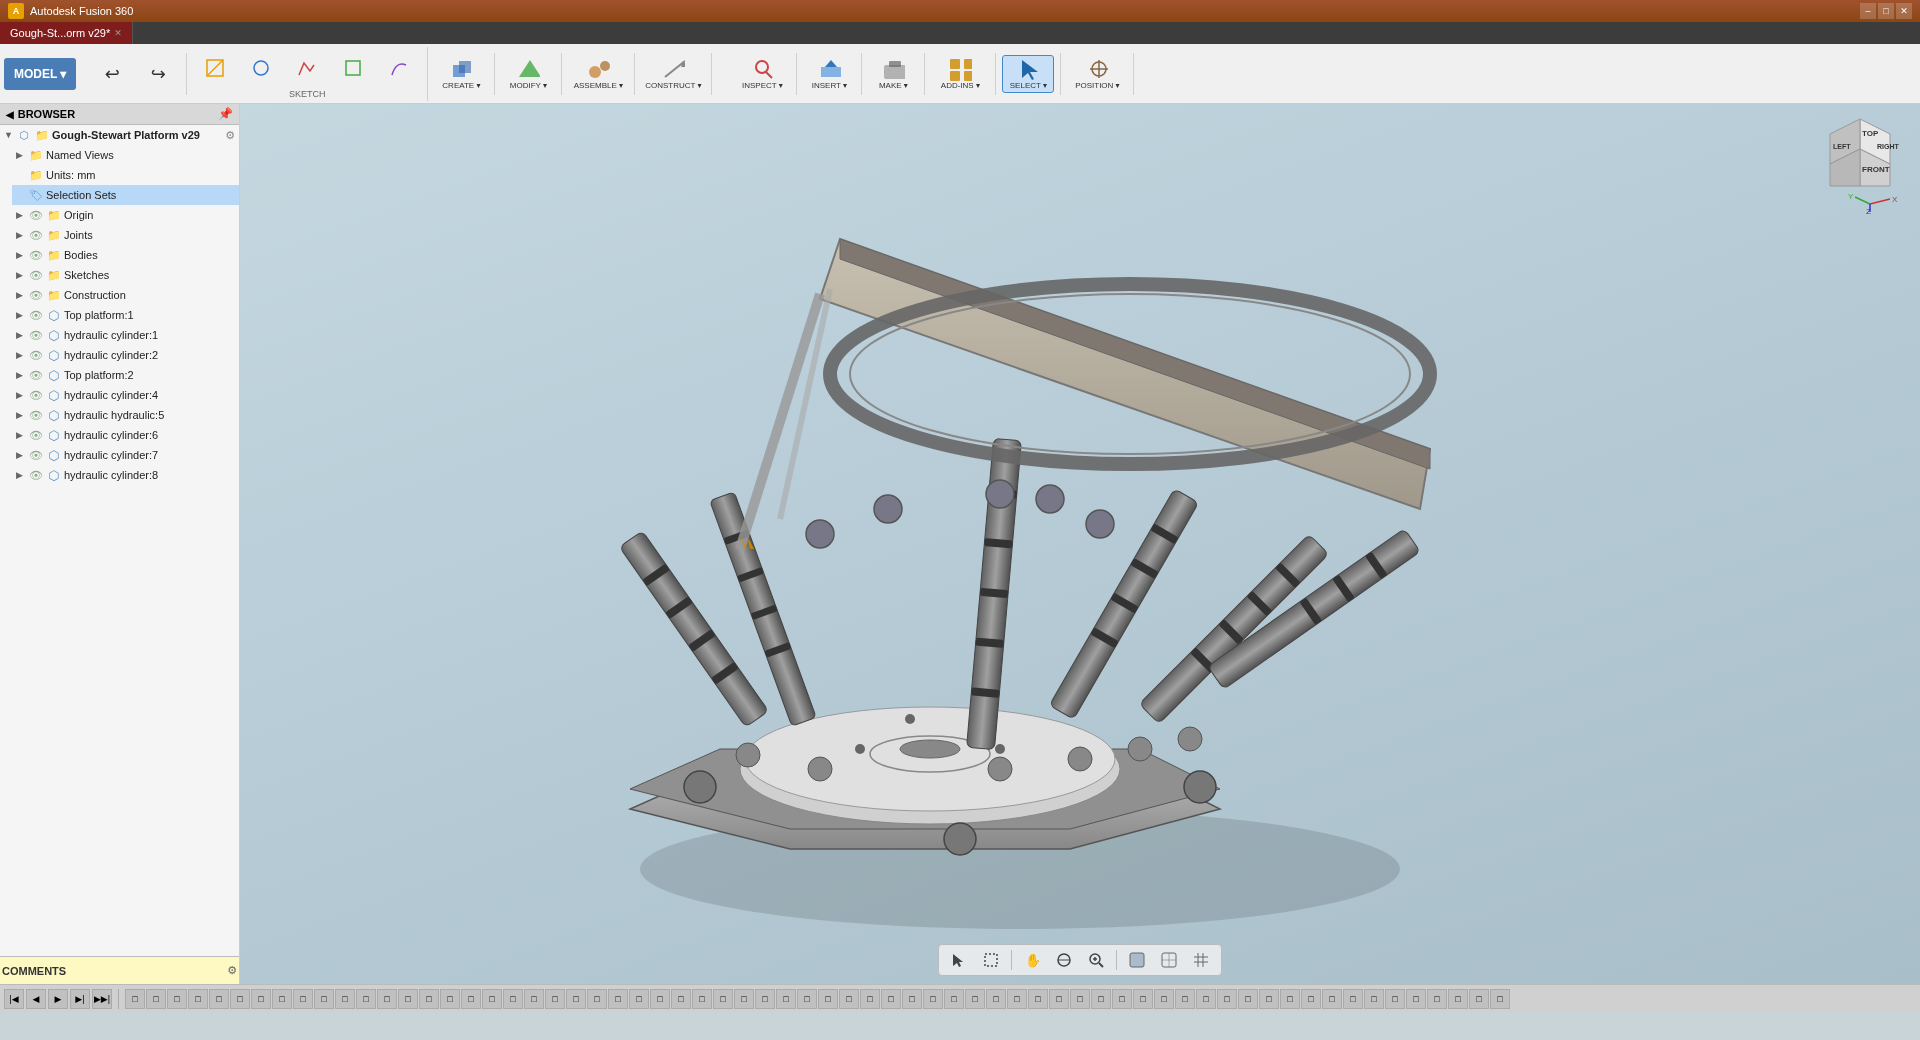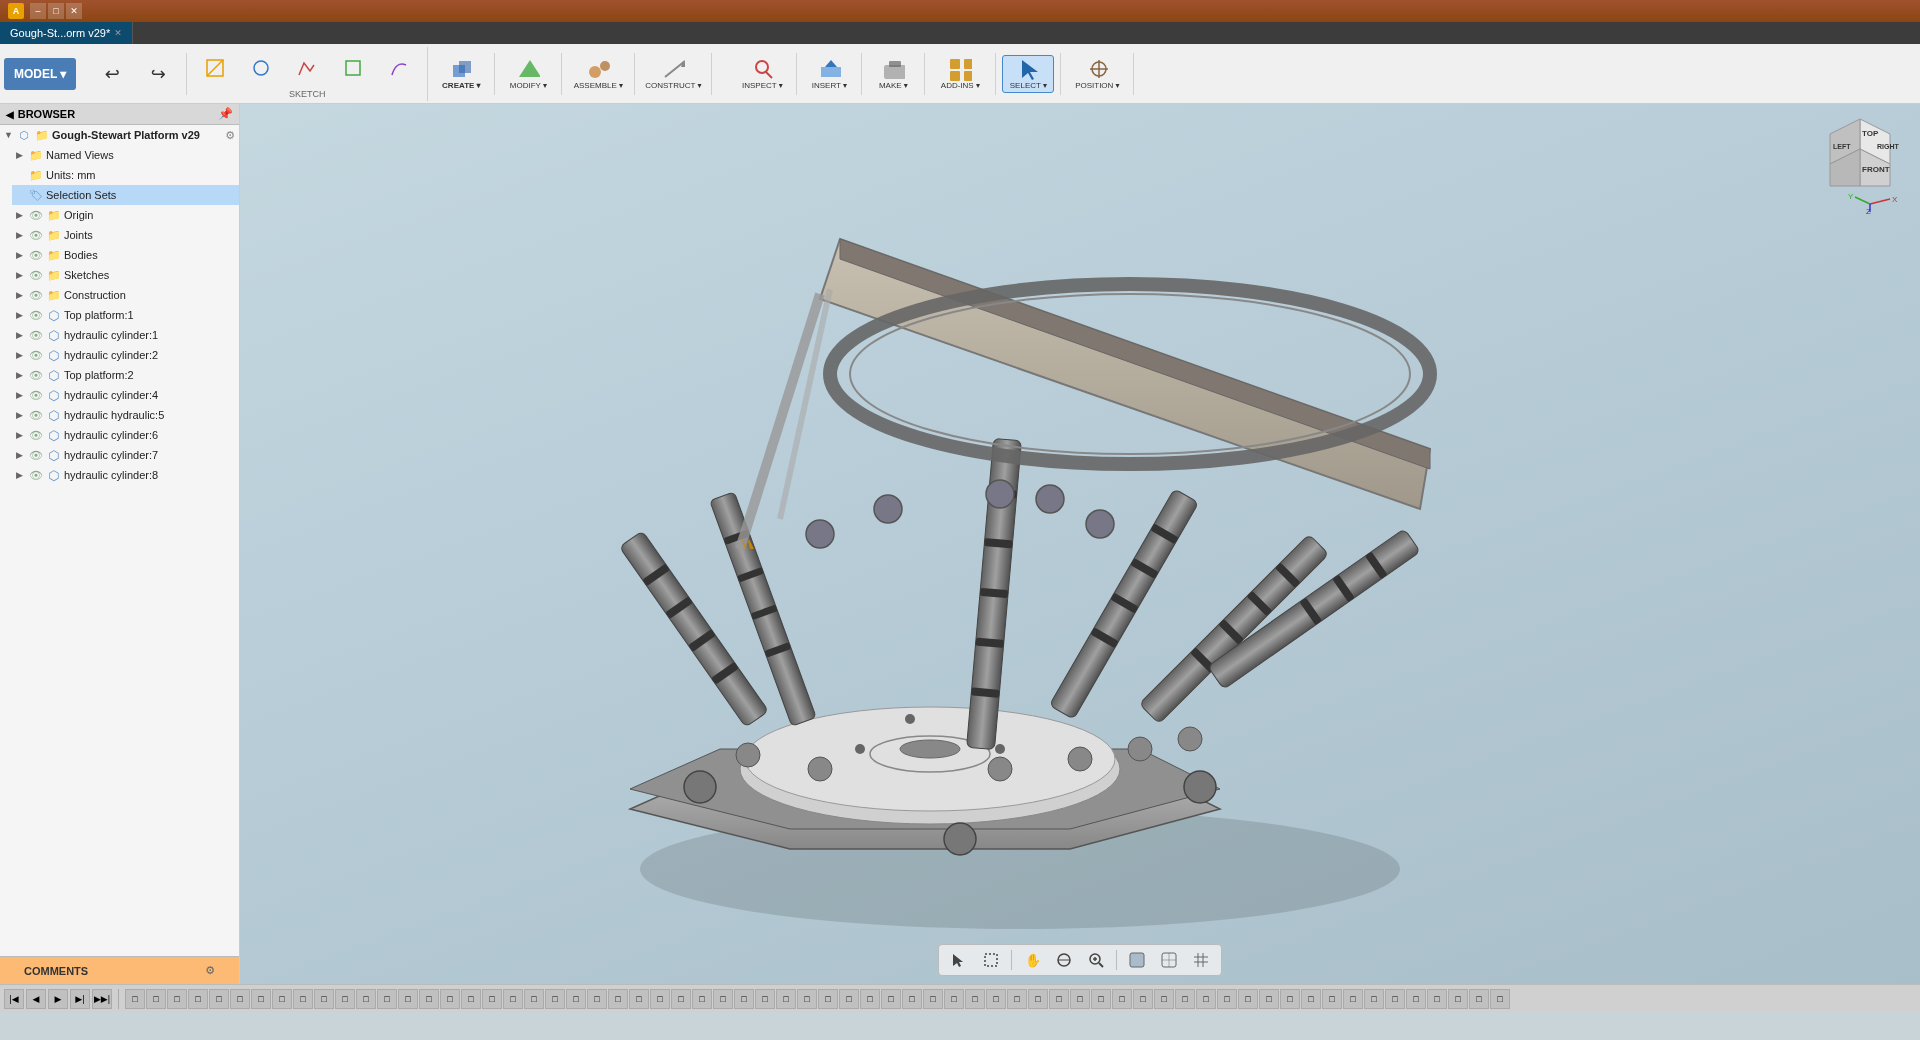--- a/index.html
+++ b/index.html
@@ -16,21 +16,21 @@
     #title-bar .win-btn { width: 16px; height: 16px; background: rgba(255,255,255,0.2); border: none; cursor: pointer; display: flex; align-items: center; justify-content: center; color: #fff; font-size: 9px; }
 
     
     #tab-bar {
       width: 100%; height: 22px; background: #3c3c3c;
       display: flex; align-items: stretch;
     }
     .tab-item {
       display: flex; align-items: center; padding: 0 10px; color: #ccc; font-size: 11px; cursor: pointer; border-right: 1px solid #555; gap: 4px;
     }
-    .tab-item.active { background: #0c4a6e; color: #fff; }
+    .tab-item.active { background: #7f1d1d; color: #fff; }
     .tab-close { color: #999; font-size: 9px; cursor: pointer; }
 
     
     #toolbar {
       width: 100%; height: 60px; background: #f0f0f0; border-bottom: 1px solid #ccc;
       display: flex; align-items: center; padding: 0 4px; gap: 0;
     }
     .toolbar-group {
       display: flex; flex-direction: column; align-items: center; padding: 2px 6px; border-right: 1px solid #d0d0d0; min-width: 50px;
     }
@@ -92,20 +92,21 @@
     
     #model-svg { width: 100%; height: 100%; }
 
     .folder-icon { color: #e8c060; }
   </style>
 </head>
 <body>
 
 <div id="title-bar">
   <div class="app-icon">A</div>
+  <span style="flex:1;">Autodesk Fusion 360</span>
   <div class="win-controls">
     <button class="win-btn">–</button>
     <button class="win-btn">□</button>
     <button class="win-btn">✕</button>
   </div>
 </div>
 
 <div id="tab-bar">
   <div class="tab-item active">
     <span>Gough-St...orm v29*</span>
@@ -168,21 +169,21 @@
               <path d="M4,18 Q8,4 18,8" fill="none" stroke="#8844cc" stroke-width="1.5"></path>
             </svg>
         </div>
       </div>
     </div>
     <div class="toolbar-group-label">SKETCH</div>
   </div>
 
   <div class="toolbar-group">
     <div class="toolbar-btns">
-      <div class="tb-btn" style="width:54px;font-weight:bold;">
+      <div class="tb-btn" style="width:54px;">
         <div class="icon-area">
           <svg width="28" height="24">
               <rect x="4" y="8" width="12" height="12" fill="#5588cc" opacity="0.8"></rect>
               <rect x="10" y="4" width="12" height="12" fill="#3366aa" opacity="0.6"></rect>
             </svg>
         </div>
         <div class="btn-label">CREATE ▾</div>
       </div>
     </div>
   </div>
@@ -449,21 +450,21 @@
 
       <div class="browser-item indent-1">
         <span class="expand-arrow">▶</span>
         <span class="item-icon" style="color:#88aa88;">👁</span>
         <span class="item-icon" style="color:#6699cc; font-size:13px;">⬡</span>
         <span class="item-label">hydraulic cylinder:8</span>
       </div>
 
     </div>
 
-    <div id="comments-panel" style="height:28px; background:#fdba74; border-top:1px solid #bbb; display:flex; align-items:center; padding:0 24px; gap:6px; cursor:pointer;">
+    <div id="comments-panel" style="height:28px; background:#fef9c3; border-top:1px solid #bbb; display:flex; align-items:center; padding:0 2px; gap:6px; cursor:pointer;">
       <span style="font-size:11px;font-weight:bold;color:#333;">COMMENTS</span>
       <span style="margin-left:auto;font-size:11px;color:#666;">⚙</span>
     </div>
   </div>
 
   <div id="viewport">
 
     
     <div id="view-cube">
       <svg width="80" height="80" viewBox="0 0 80 80">

